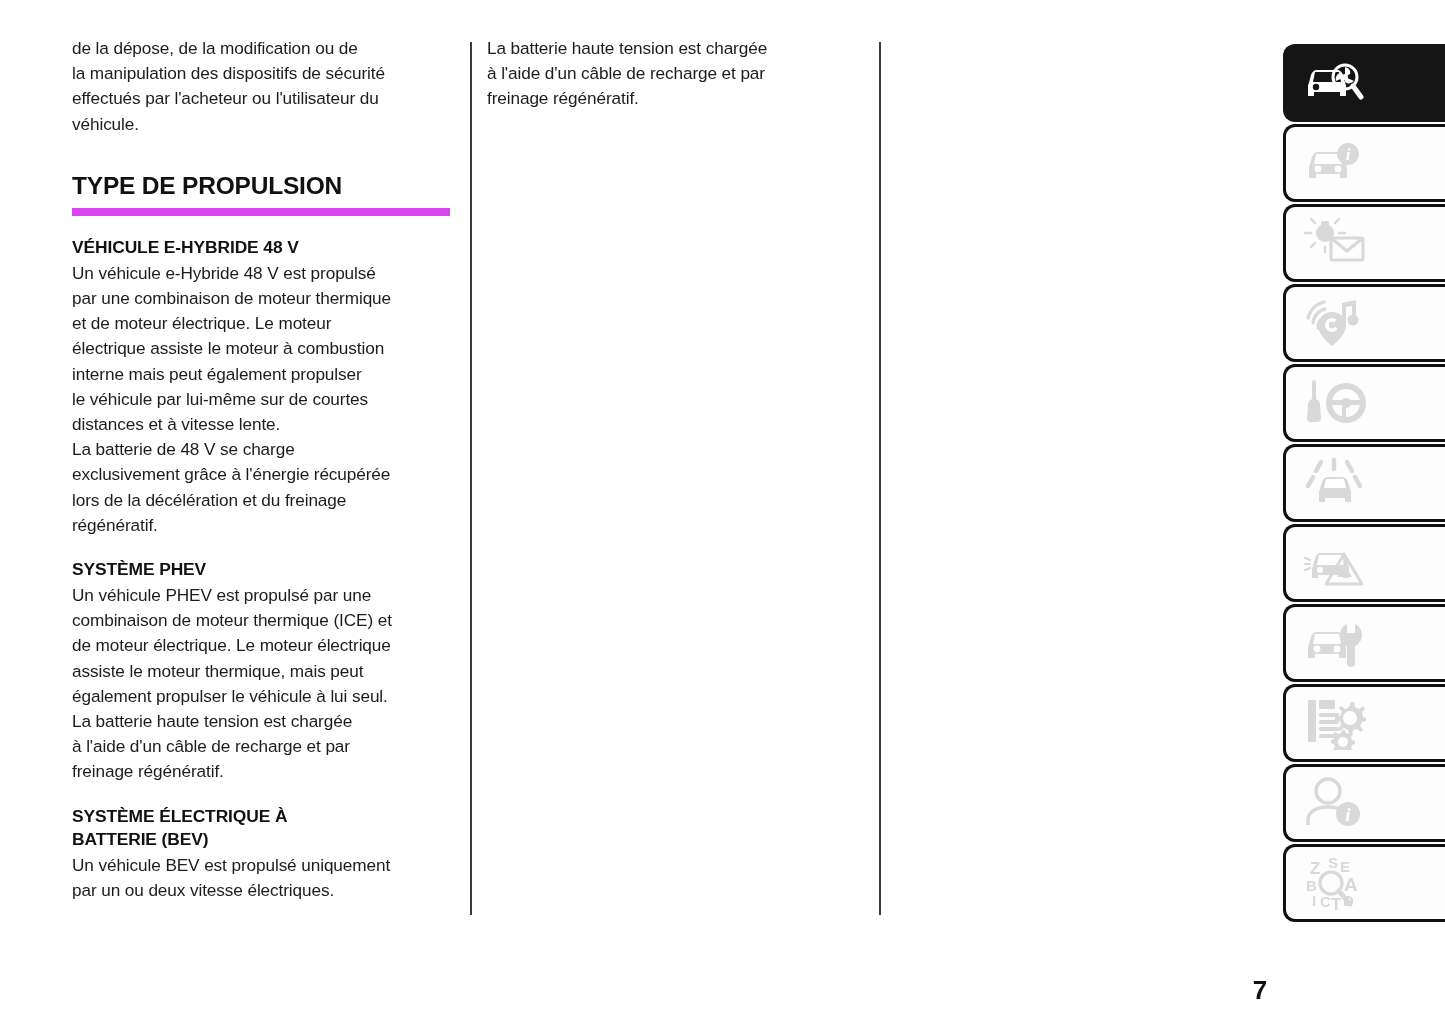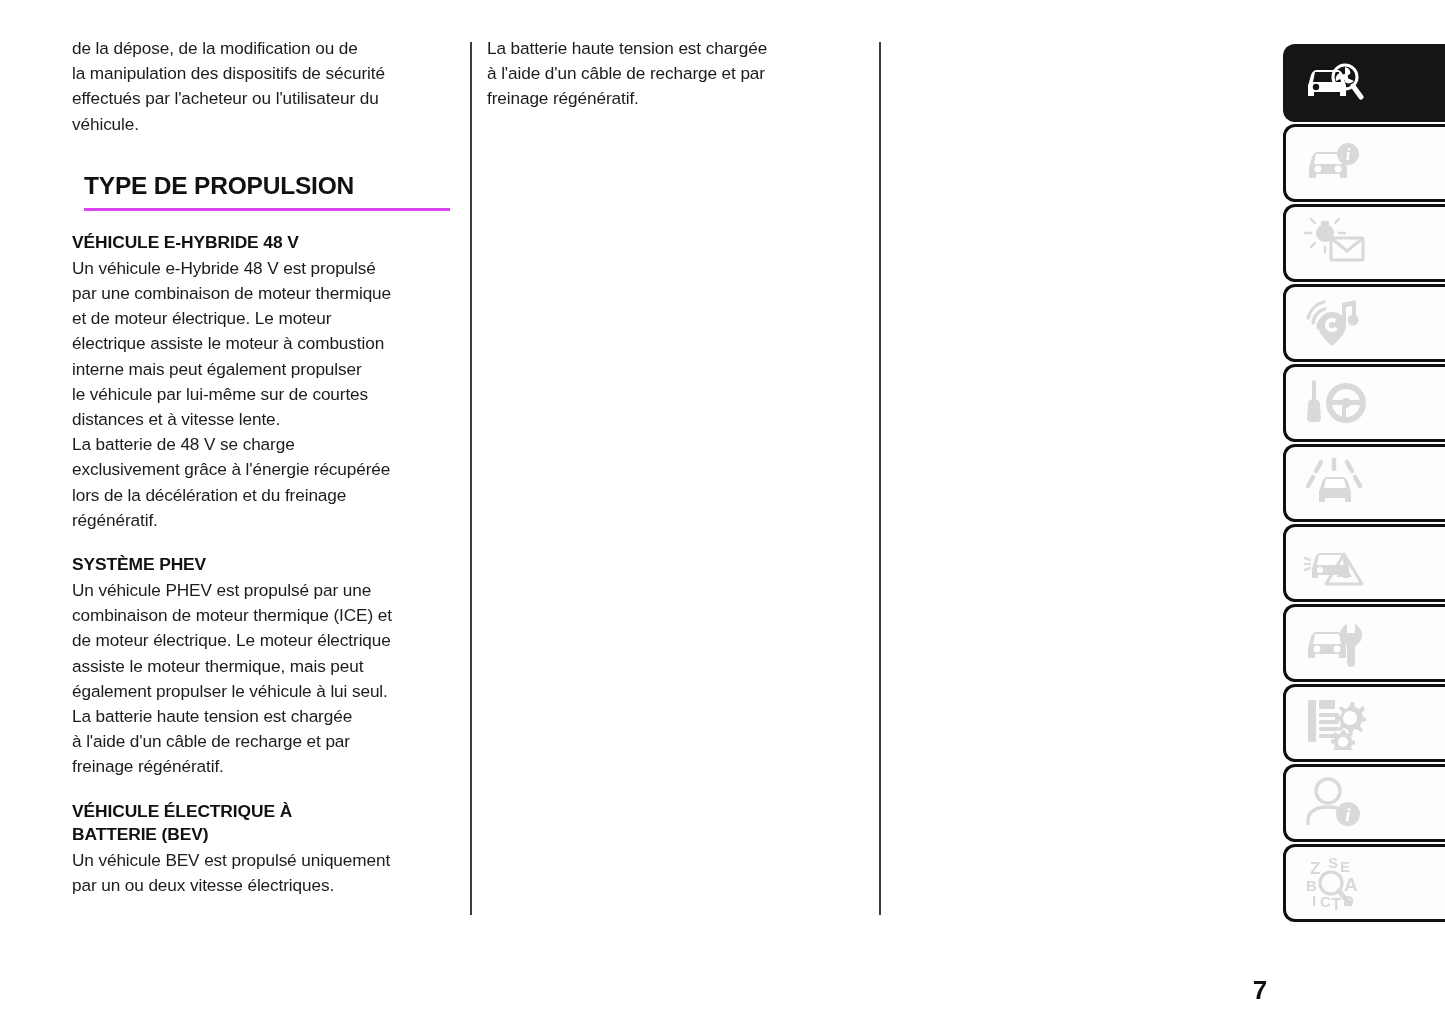--- a/index.html
+++ b/index.html
@@ -45,28 +45,28 @@
   p.body {
     margin: 0 0 0 0;
     font-size: 17.2px;
     line-height: 25.2px;
     letter-spacing: -0.1px;
     color: #1c1c1c;
     white-space: pre-line;
   }
 
   h1.section-title {
-    margin: 34px 0 0 12px;
+    margin: 34px 0 0 0;
     font-size: 24.5px;
     line-height: 30px;
     font-weight: 700;
     letter-spacing: -0.2px;
     color: #111111;
     padding-bottom: 7px;
-    border-bottom: 3px solid #d946ef;
+    border-bottom: 8px solid #d946ef;
   }
 
   h2.sub-title {
     margin: 20px 0 2px 0;
     font-size: 17.4px;
     line-height: 23px;
     font-weight: 700;
     letter-spacing: -0.1px;
     color: #111111;
     white-space: pre-line;
@@ -157,21 +157,21 @@
 combinaison de moteur thermique (ICE) et
 de moteur électrique. Le moteur électrique
 assiste le moteur thermique, mais peut
 également propulser le véhicule à lui seul.
 La batterie haute tension est chargée
 à l'aide d'un câble de recharge et par
 freinage régénératif.</p>
     </div>
 
     <div class="block">
-      <h2 class="sub-title">VÉHICULE ÉLECTRIQUE À
+      <h2 class="sub-title">SYSTÈME ÉLECTRIQUE À
 BATTERIE (BEV)</h2>
       <p class="body">Un véhicule BEV est propulsé uniquement
 par un ou deux vitesse électriques.</p>
     </div>
 
   </div>
 
   <div class="column col-right">
     <p class="body">La batterie haute tension est chargée
 à l'aide d'un câble de recharge et par

